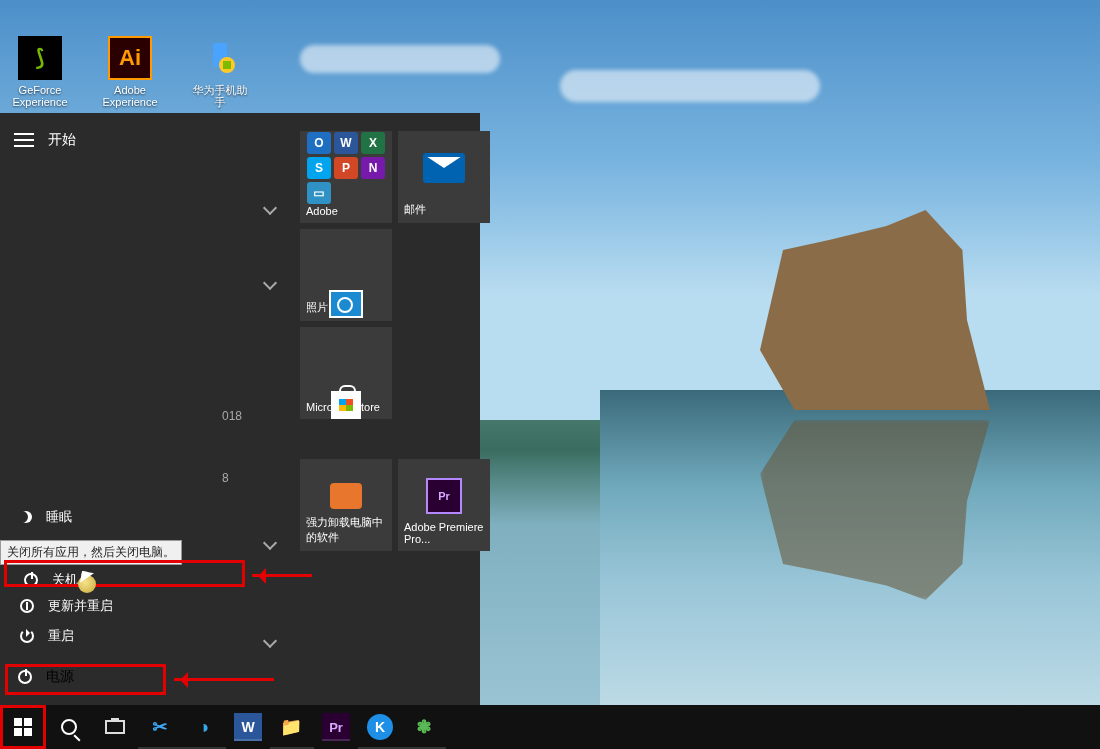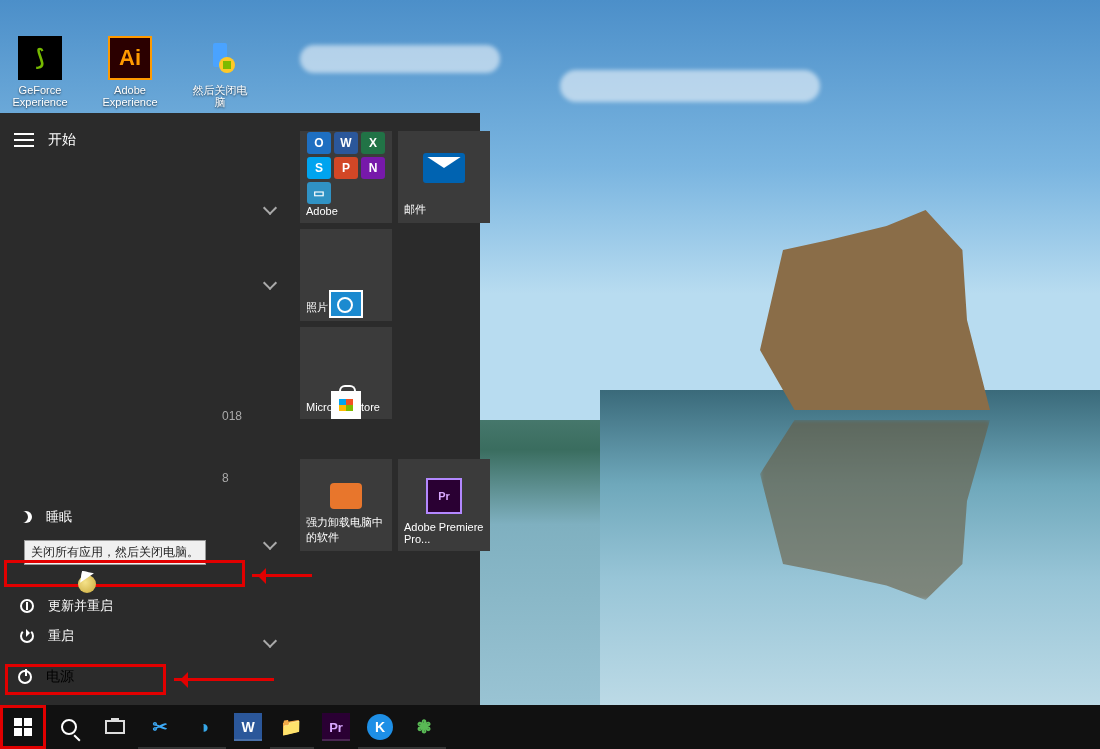--- a/index.html
+++ b/index.html
@@ -26,21 +26,21 @@
 .sm-title{position:absolute;left:48px;top:18px;font-size:14px}
 .chevrons{position:absolute;left:260px;width:20px;height:20px;display:flex;align-items:center;justify-content:center}
 .chv{width:10px;height:10px;border-right:2px solid #aaa;border-bottom:2px solid #aaa;transform:rotate(45deg)}
 .date-frag{position:absolute;left:222px;color:#aaa;font-size:12px}
 
 .power-item{display:flex;align-items:center;gap:14px;padding:8px 12px 8px 18px;font-size:13px;color:#fff}
 .pow-sleep{position:absolute;left:2px;top:500px;width:244px}
 .pow-shutdown{position:absolute;left:6px;top:563px;width:238px}
 .pow-restart-upd{position:absolute;left:2px;top:589px;width:244px}
 .pow-restart{position:absolute;left:2px;top:619px;width:244px}
-.tooltip{position:absolute;left:24px;top:540px;background:#f0f0f0;color:#222;font-size:12px;padding:3px 6px;border:1px solid #999}
+.tooltip{position:absolute;left:0;top:540px;background:#f0f0f0;color:#222;font-size:12px;padding:3px 6px;border:1px solid #999}
 .red-box{position:absolute;border:3px solid #e20000}
 .rb-shut{left:4px;top:560px;width:241px;height:27px}
 .rb-power{left:5px;top:664px;width:161px;height:31px}
 .power-btn-row{position:absolute;left:18px;top:668px;display:flex;align-items:center;gap:14px;font-size:14px}
 .arrow{position:absolute;height:3px;background:#e20000}
 .arrow::before{content:"";position:absolute;left:-2px;top:-6px;border:8px solid transparent;border-right-color:#e20000}
 .ar1{left:252px;top:574px;width:60px}
 .ar2{left:174px;top:678px;width:100px}
 .cursor{position:absolute;left:78px;top:575px;width:18px;height:18px;border-radius:50%;background:radial-gradient(circle at 40% 40%,#f5e28a,#c9a93a)}
 .cursor::after{content:"";position:absolute;left:3px;top:-3px;width:0;height:0;border:6px solid transparent;border-left-color:#fff;border-top-color:#fff;transform:rotate(10deg)}
@@ -103,21 +103,21 @@
       <span class="di-label">Adobe Experience</span>
     </div>
     <div class="di">
       <div class="sq" style="color:#4aa3ff">
         <svg width="38" height="38" viewBox="0 0 38 38">
             <rect x="12" y="4" width="14" height="24" rx="2" fill="#4aa3ff"></rect>
             <circle cx="26" cy="26" r="8" fill="#ffc928"></circle>
             <rect x="22" y="22" width="8" height="8" fill="#7fba00"></rect>
           </svg>
       </div>
-      <span class="di-label">然后关闭电脑</span>
+      <span class="di-label">华为手机助手</span>
     </div>
   </div>
 
   <div id="startmenu">
     <div class="sm-rail">
       <div class="sm-hamburger">
           <span></span>
           <span></span>
           <span></span>
         </div>
@@ -183,20 +183,24 @@
         </div>
       </div>
     </div>
   </div>
 
   <div class="power-item pow-sleep">
     <span class="moon-ic"></span>
     <span>睡眠</span>
   </div>
   <div class="tooltip">关闭所有应用，然后关闭电脑。</div>
+  <div class="power-item pow-shutdown">
+    <span class="pow-icon"></span>
+    <span>关机</span>
+  </div>
   <div class="power-item pow-restart">
     <span class="refresh-ic" style="position:relative"></span>
     <span>重启</span>
   </div>
   <div class="power-item pow-restart-upd">
     <span class="upd-ic" style="position:relative"></span>
     <span>更新并重启</span>
   </div>
   <div class="power-btn-row">
     <span class="pow-icon"></span>

